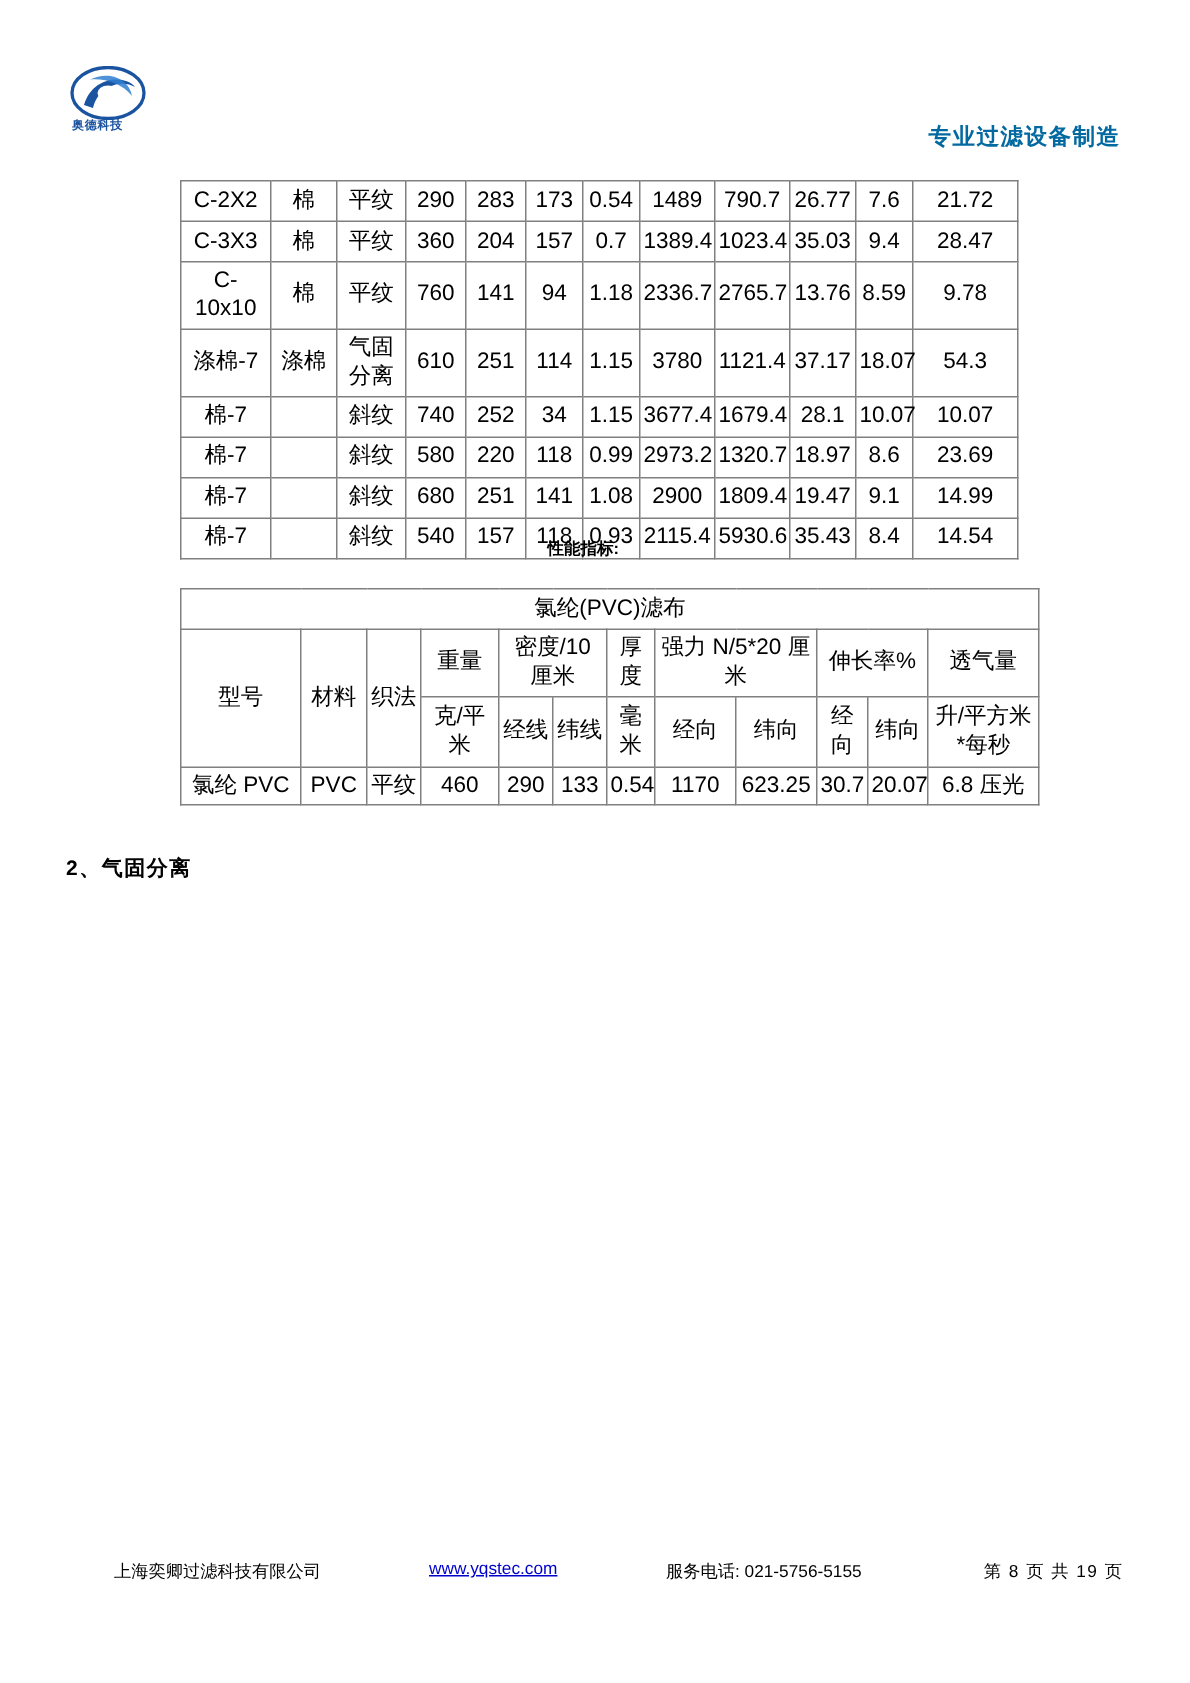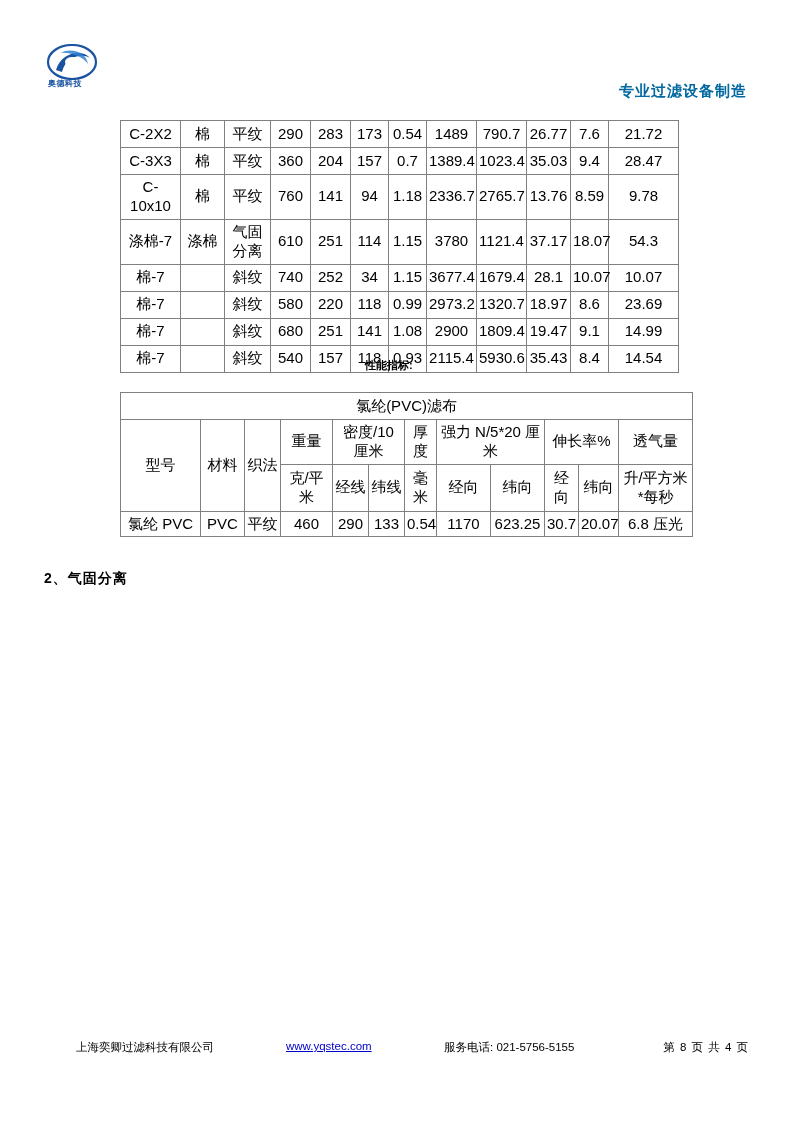--- a/index.html
+++ b/index.html
@@ -369,16 +369,16 @@
       </tbody>
     </table>
   </div>
 
   <div class="heading2">2、气固分离</div>
 
   <div class="footer">
     <span class="f-company">上海奕卿过滤科技有限公司</span>
     <a class="f-url" href="#">www.yqstec.com</a>
     <span class="f-phone">服务电话: 021-5756-5155</span>
-    <span class="f-page">第 8 页 共 4 页</span>
+    <span class="f-page">第 8 页 共 19 页</span>
   </div>
 
 </div>
 
 </body></html>

